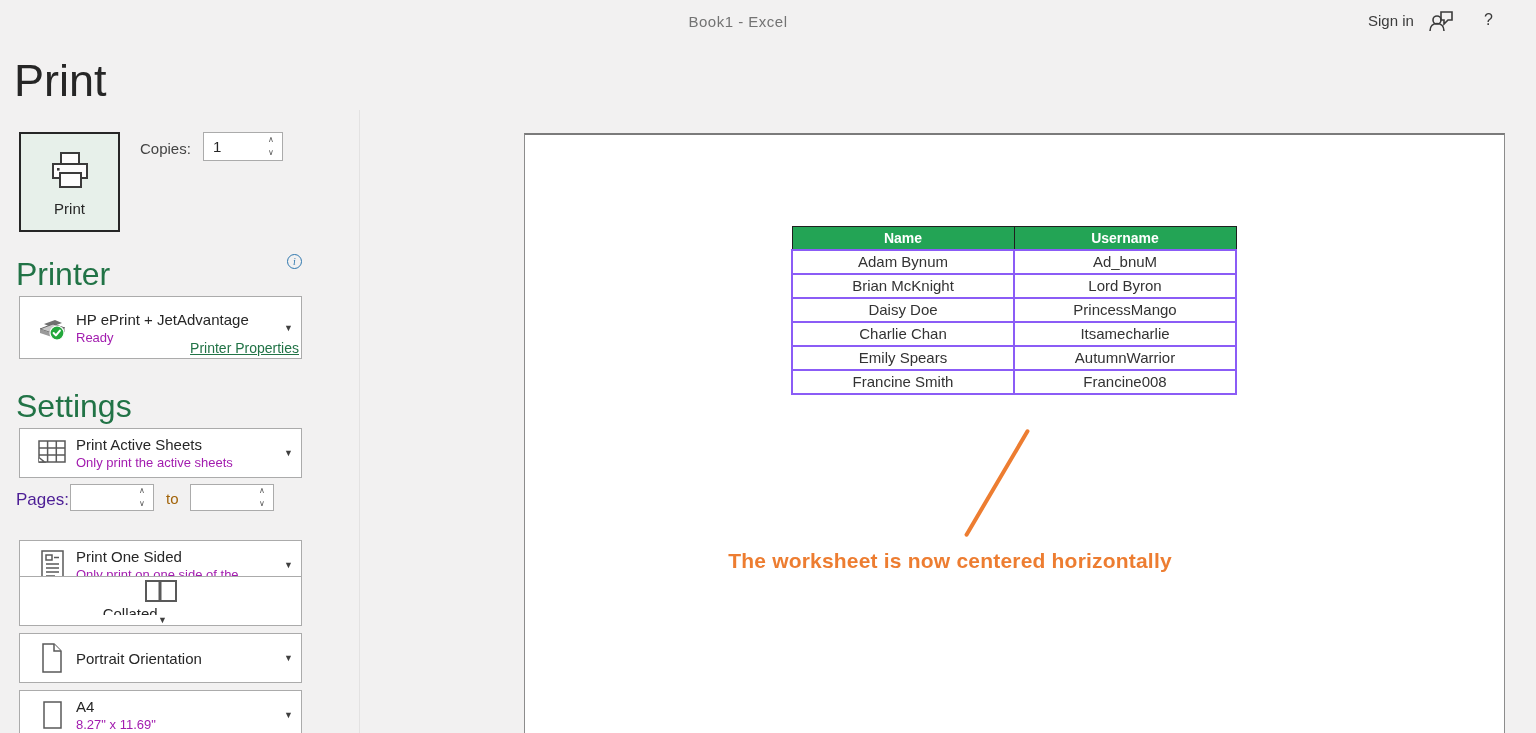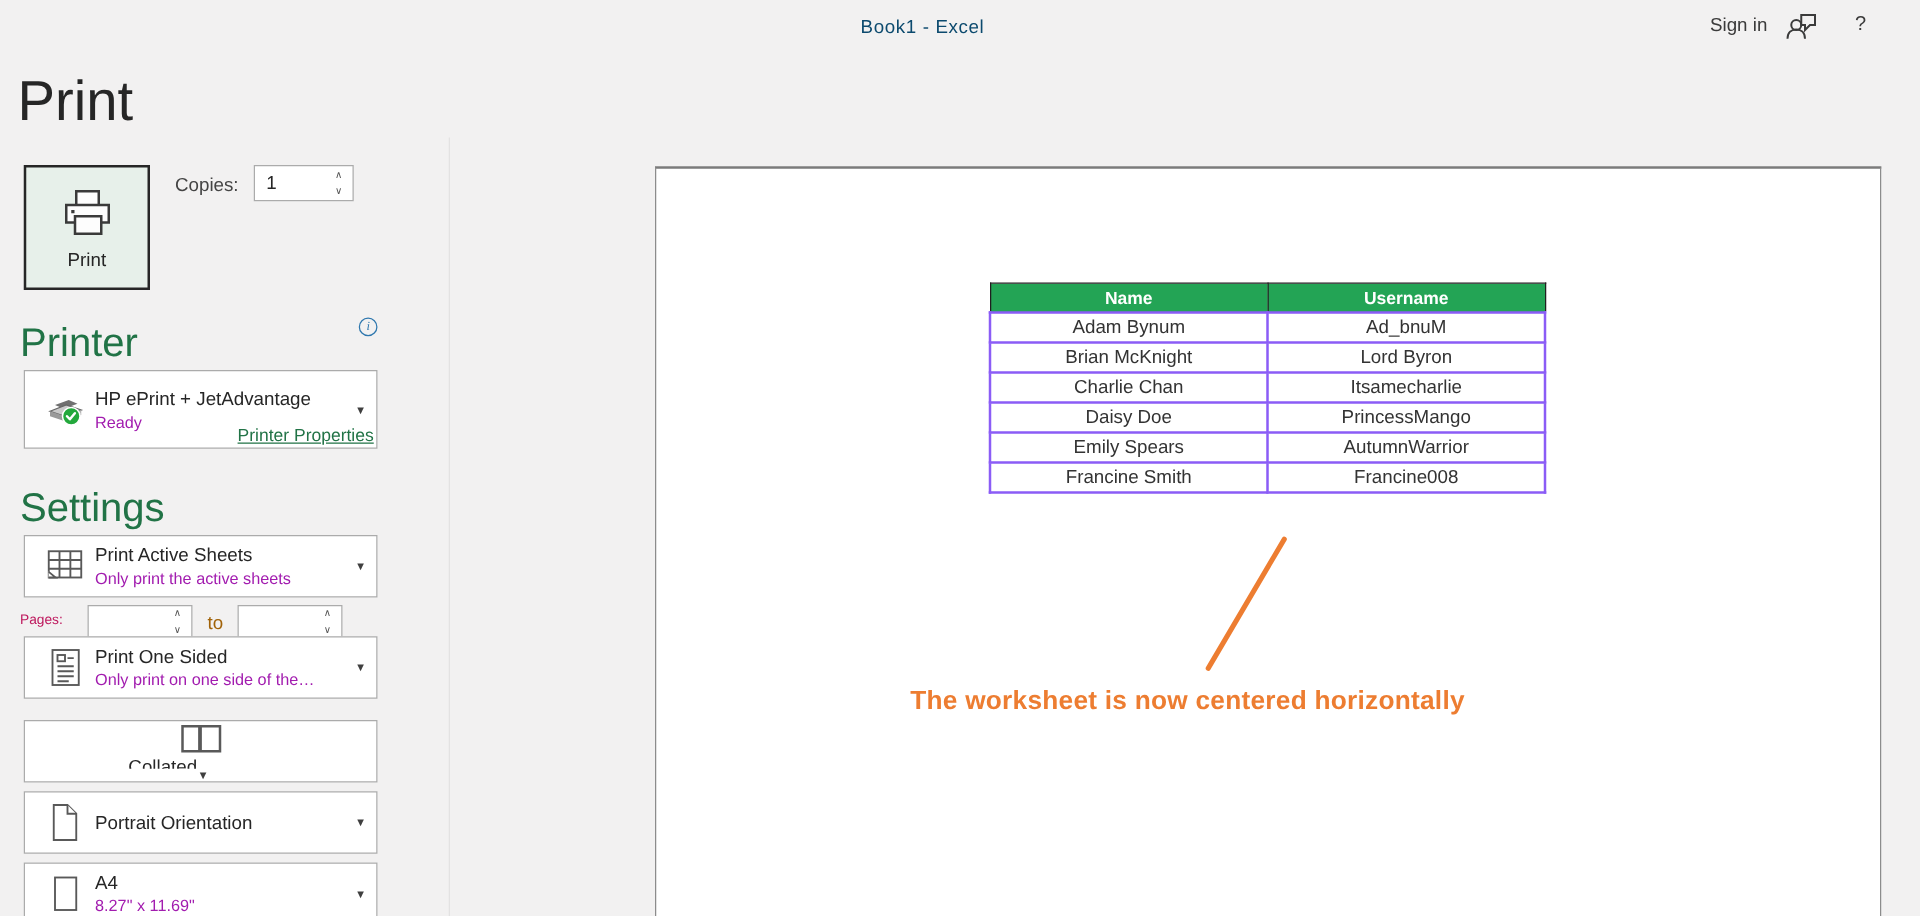--- a/index.html
+++ b/index.html
@@ -4,21 +4,21 @@
 <style>
   * { margin:0; padding:0; box-sizing:border-box; }
   html,body { width:1536px; height:733px; overflow:hidden; }
   body {
     font-family:"Liberation Sans","DejaVu Sans",sans-serif;
     background:#f2f1f1; color:#262626; position:relative;
   }
   
   .titlebar { position:absolute; top:0; left:0; width:1536px; height:45px; }
   .app-title { position:absolute; top:13px; left:0; width:1476px; text-align:center;
-    font-size:15px; color:#0c4a6e; letter-spacing:.5px; }
+    font-size:15px; color:#737373; letter-spacing:.5px; }
   .signin { position:absolute; top:12px; left:1368px; font-size:15px; color:#3b3b3b; cursor:pointer; }
   .fb-icon { position:absolute; top:8px; left:1428px; width:28px; height:26px; cursor:pointer; }
   .help { position:absolute; top:11px; left:1484px; font-size:16px; color:#3b3b3b; cursor:pointer; }
 
   
   .big-title { position:absolute; top:55px; left:14px; font-size:45px; font-weight:200; color:#262626; }
   .print-btn { position:absolute; top:132px; left:19px; width:101px; height:100px;
     background:#e7f0ea; border:2px solid #262626; cursor:pointer;
     display:flex; flex-direction:column; align-items:center; justify-content:flex-end; padding-bottom:13px; }
   .print-btn svg { position:absolute; top:16px; left:50%; transform:translateX(-50%); }
@@ -44,26 +44,26 @@
   .dd .txt { flex:1; overflow:hidden; }
   .dd .t1 { font-size:15px; color:#262626; white-space:nowrap; }
   .dd .t2 { font-size:13px; color:#a21caf; margin-top:2px; white-space:pre; }
   .dd .caret { font-size:9px; color:#3f3f3f; flex-shrink:0; padding-left:4px; }
 
   .printer-dd { top:296px; height:63px; }
   .pp-link { position:absolute; top:340px; left:19px; width:280px; text-align:right;
     font-size:14px; color:#217346; text-decoration:underline; cursor:pointer; }
 
   .dd-sheets   { top:428px; height:50px; }
-  .dd-sides    { top:509px; height:50px;justify-content:center; }
+  .dd-sides    { top:540px; height:50px;justify-content:center; }
   .dd-collated { top:576px; height:50px;flex-direction:column; }
   .dd-portrait { top:633px; height:50px; }
   .dd-paper    { top:690px; height:50px; }
 
-  .pages-label { position:absolute; top:490px; left:16px; font-size:11px; color:#be185d; }
+  .pages-label { position:absolute; top:490px; left:16px; font-size:17px; color:#4c1d95; }
   .pages-from { top:484px; left:70px; width:84px; height:27px; }
   .pages-to-label { position:absolute; top:490px; left:166px; font-size:15px; color:#a16207; }
   .pages-to { top:484px; left:190px; width:84px; height:27px; }
 
   .panel-divider { position:absolute; top:110px; bottom:0; left:359px; width:1px; background:#e3e2e2; }
 
   
   .page { position:absolute; top:133px; left:524px; width:981px; height:640px;
     background:#fff; border:1px solid #8c8c8c; border-top:2px solid #7b7b7b; }
   .sheet-table { position:absolute; top:91px; left:266px; width:446px;
@@ -248,28 +248,28 @@
     <tbody>
         <tr>
           <td>Adam Bynum</td>
           <td>Ad_bnuM</td>
         </tr>
         <tr>
           <td>Brian McKnight</td>
           <td>Lord Byron</td>
         </tr>
         <tr>
+          <td>Daisy Doe</td>
+          <td>PrincessMango</td>
+        </tr>
+        <tr>
           <td>Charlie Chan</td>
           <td>Itsamecharlie</td>
         </tr>
         <tr>
-          <td>Daisy Doe</td>
-          <td>PrincessMango</td>
-        </tr>
-        <tr>
           <td>Emily Spears</td>
           <td>AutumnWarrior</td>
         </tr>
         <tr>
           <td>Francine Smith</td>
           <td>Francine008</td>
         </tr>
       </tbody>
   </table>
 

